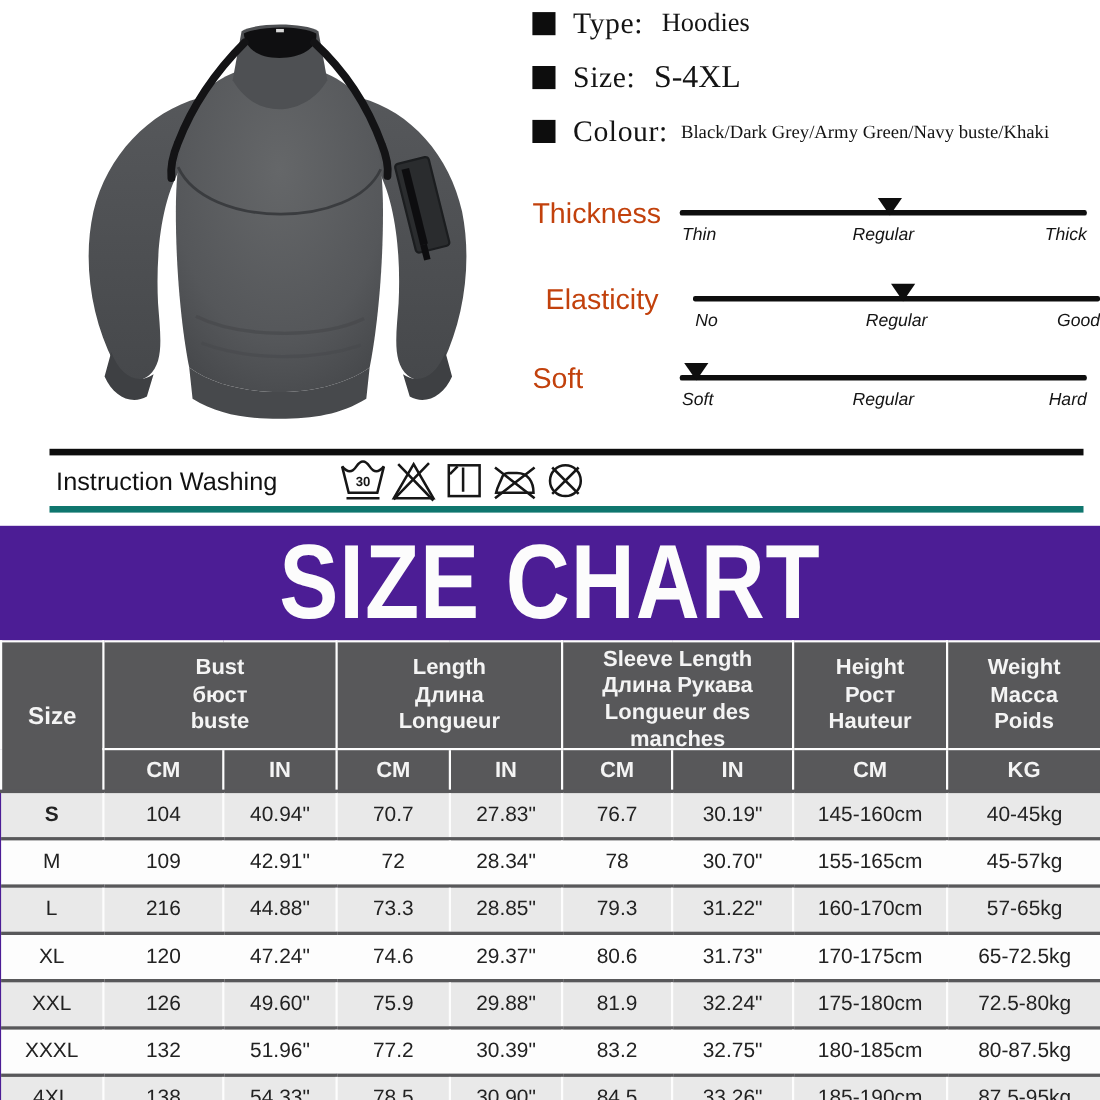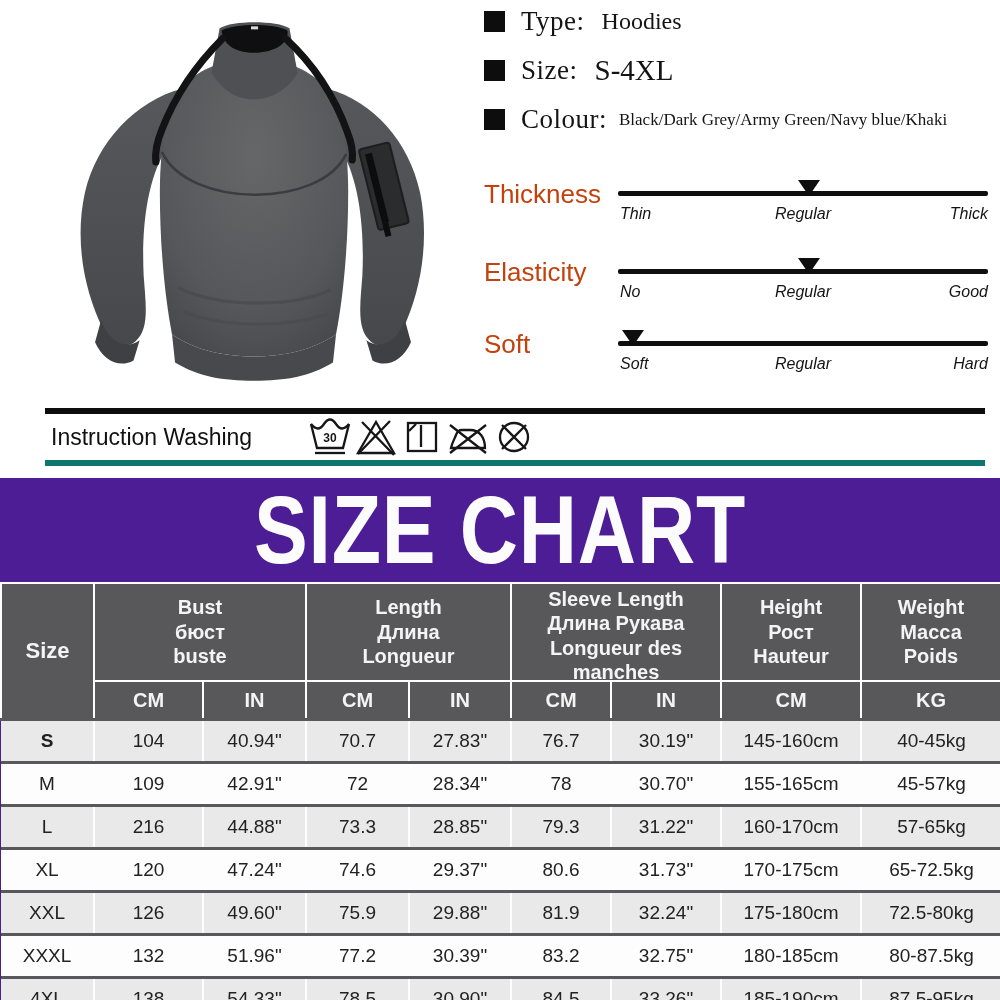--- a/index.html
+++ b/index.html
@@ -15,21 +15,21 @@
   .spec-row{display:flex;align-items:center;margin-bottom:17px;}
   .bullet{width:21px;height:21px;background:#0d0d0d;flex:0 0 21px;margin-right:16px;}
   .spec-label{font-size:27px;color:#141414;letter-spacing:.5px;}
   .spec-value{margin-left:17px;font-size:24px;color:#141414;}
   .spec-row.r2 .spec-value{font-size:29px;}
   .spec-row.r3 .spec-value{font-size:17px;margin-left:12px;white-space:nowrap;}
 
   
   .attrs{position:absolute;left:484px;top:170px;width:504px;}
   .attr-row{position:absolute;left:0;width:100%;display:flex;}
-  .attr-row.a0{top:0;} .attr-row.a1{top:78px;} .attr-row.a2{top:150px;}
+  .attr-row.a0{top:0;} .attr-row.a1{top:78px;margin-left:12px;} .attr-row.a2{top:150px;}
   .attr-label{width:134px;flex:0 0 134px;font-size:26px;color:#c2410c;padding-top:9px;}
   .attr-slider{flex:1;position:relative;margin-top:21px;}
   .attr-line{height:5px;background:#0e0e0e;border-radius:2px;}
   .attr-marker{position:absolute;top:-11px;width:0;height:0;transform:translateX(-50%);
       border-left:11px solid transparent;border-right:11px solid transparent;
       border-top:16px solid #0e0e0e;}
   .attr-scale{position:relative;height:22px;margin-top:9px;font-size:16px;font-style:italic;color:#141414;}
   .sc-l{position:absolute;left:2px;} 
   .sc-c{position:absolute;left:50%;transform:translateX(-50%);}
   .sc-r{position:absolute;right:0;}
@@ -119,21 +119,21 @@
       <span class="spec-value">Hoodies</span>
     </div>
     <div class="spec-row r2">
       <span class="bullet"></span>
       <span class="spec-label">Size:</span>
       <span class="spec-value">S-4XL</span>
     </div>
     <div class="spec-row r3">
       <span class="bullet"></span>
       <span class="spec-label">Colour:</span>
-      <span class="spec-value">Black/Dark Grey/Army Green/Navy blue/Khaki</span>
+      <span class="spec-value">Black/Dark Grey/Army Green/Navy buste/Khaki</span>
     </div>
   </div>
 
   <div class="attrs">
     <div class="attr-row a0">
       <div class="attr-label">Thickness</div>
       <div class="attr-slider">
         <div class="attr-line"></div>
         <div class="attr-marker" style="left: 51.5%;"></div>
         <div class="attr-scale">

